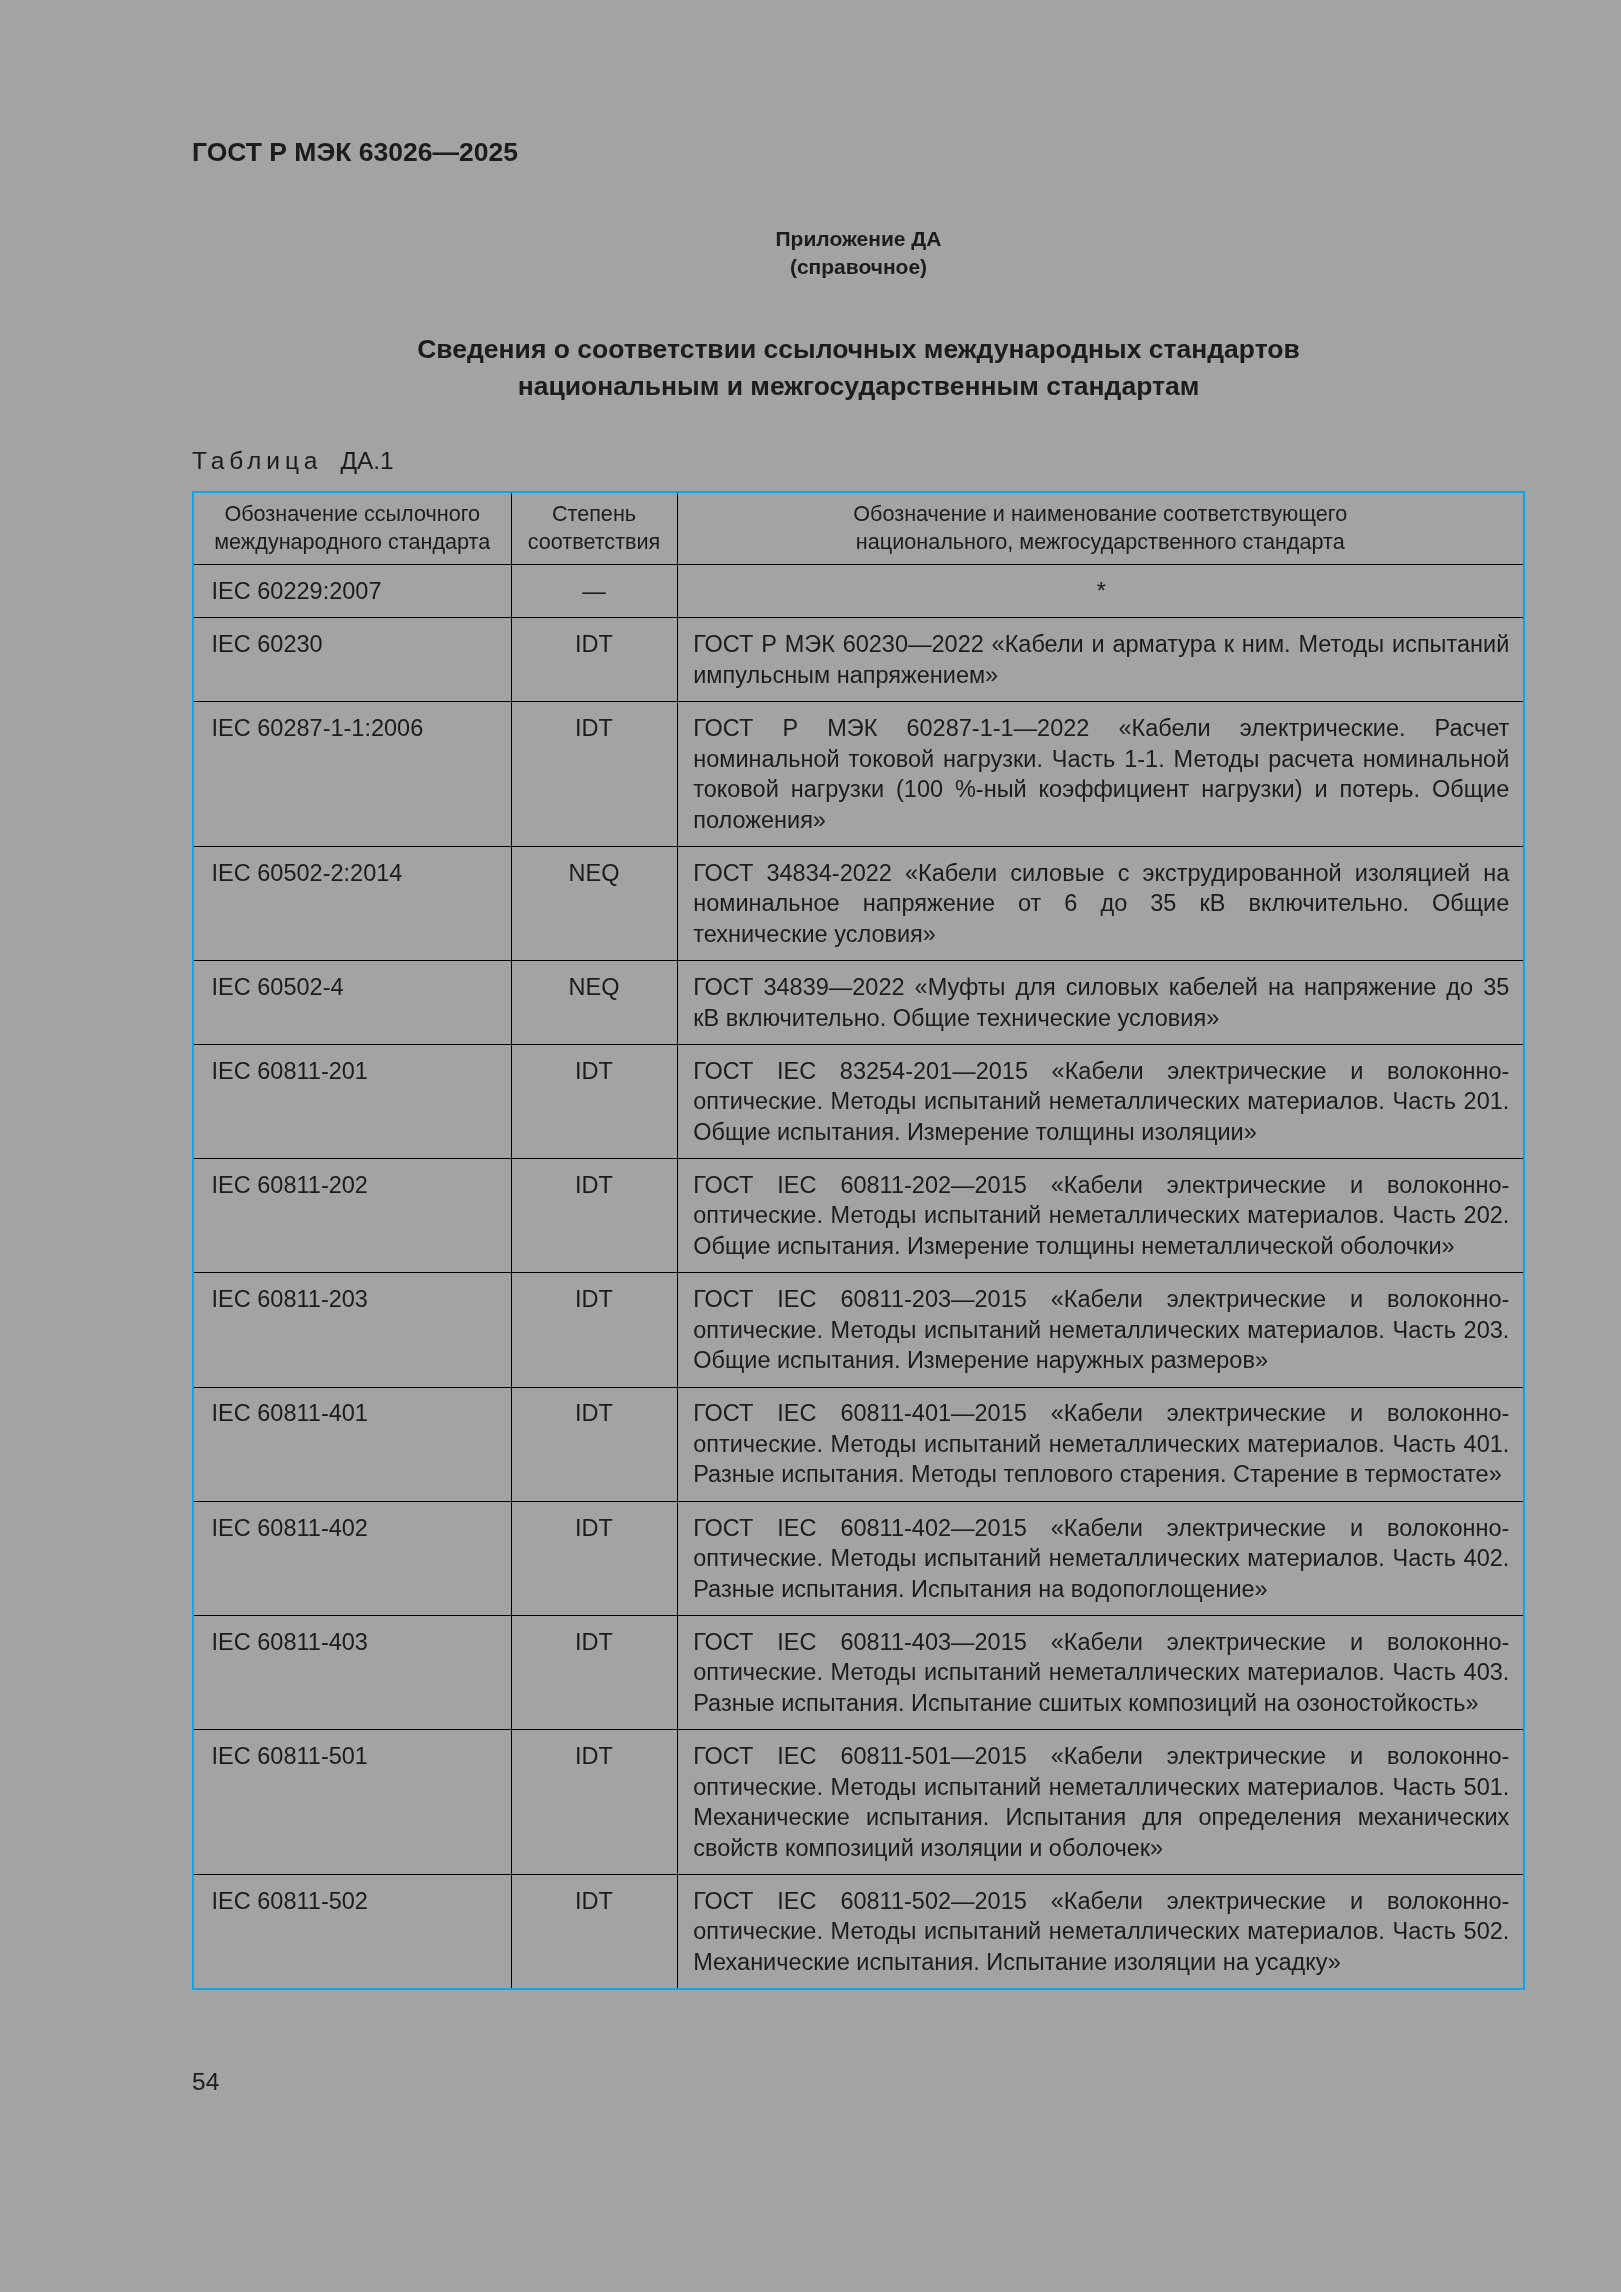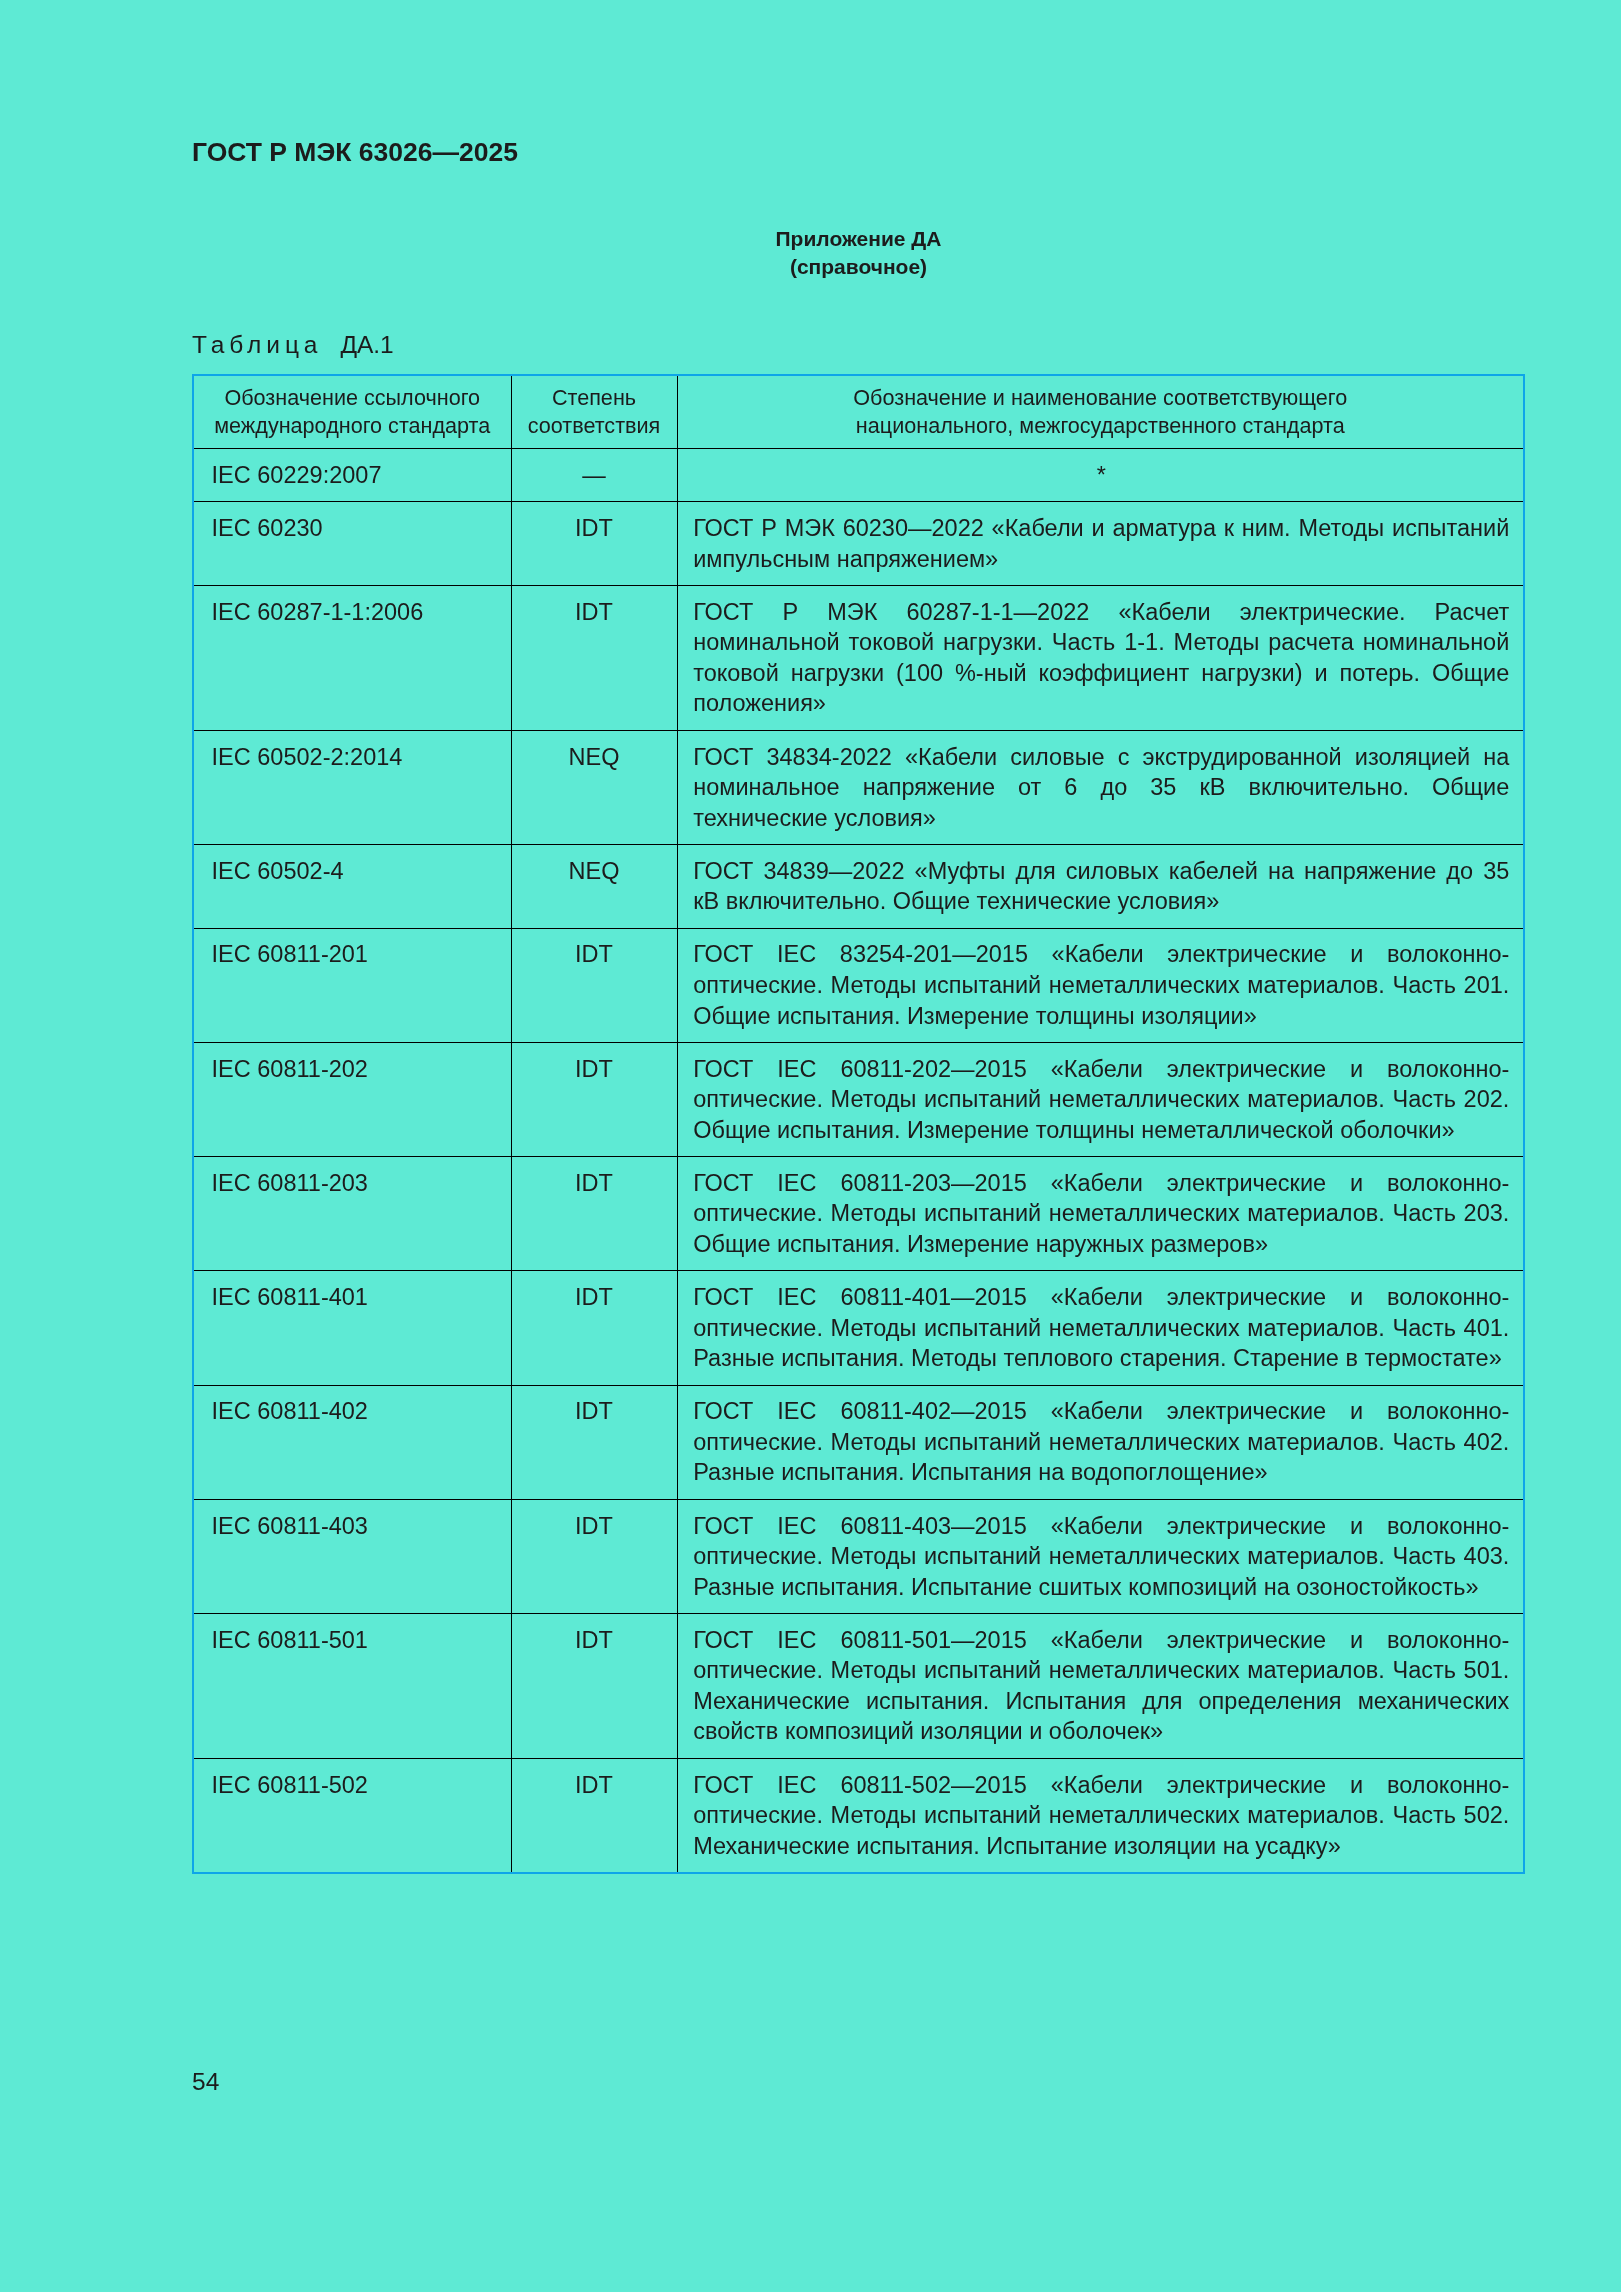--- a/index.html
+++ b/index.html
@@ -7,21 +7,21 @@
     width: 1621px;
     height: 2293px;
     background: #ffffff;
     color: #1c1c1c;
     font-family: "Liberation Sans", "DejaVu Sans", sans-serif;
     position: relative;
   }
   .page {
     position: absolute;
     inset: 0;
-    background: #5eead4;
+    background: #a3a3a3;
   }
   .content {
     padding: 137px 96px 0 192px;
   }
   .doc-header {
     font-size: 26.5px;
     font-weight: bold;
     margin: 0 0 57px 0;
   }
   .appendix-block {
@@ -102,20 +102,24 @@
 <div class="page">
   <div class="content">
 
     <div class="doc-header">ГОСТ Р МЭК 63026—2025</div>
 
     <div class="appendix-block">
       <div>Приложение ДА</div>
       <div>(справочное)</div>
     </div>
 
+    <div class="main-title">
+      <div>Сведения о соответствии ссылочных международных стандартов</div>
+      <div>национальным и межгосударственным стандартам</div>
+    </div>
 
     <div class="table-label">
       <span class="word">Таблица</span><span class="num">ДА.1</span>
     </div>
 
     <table class="std">
       <colgroup>
         <col class="c1">
         <col class="c2">
         <col class="c3">

